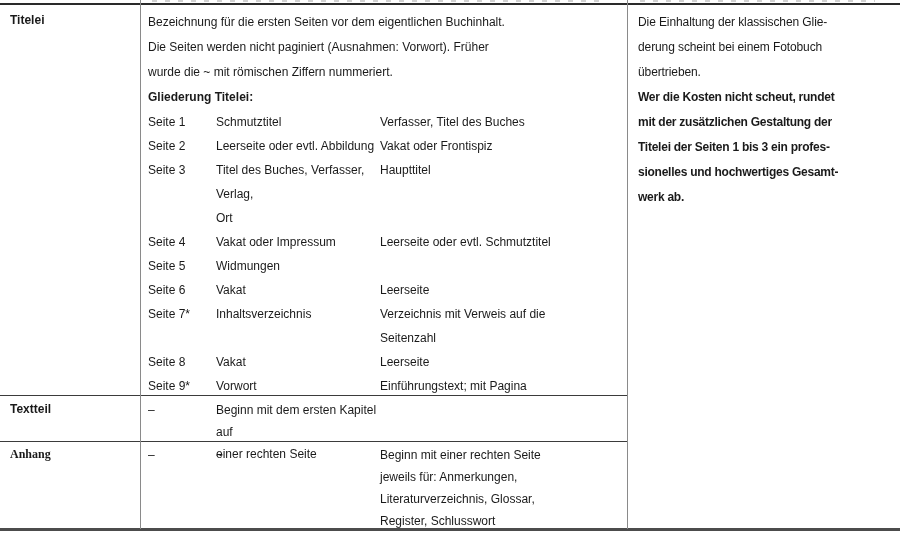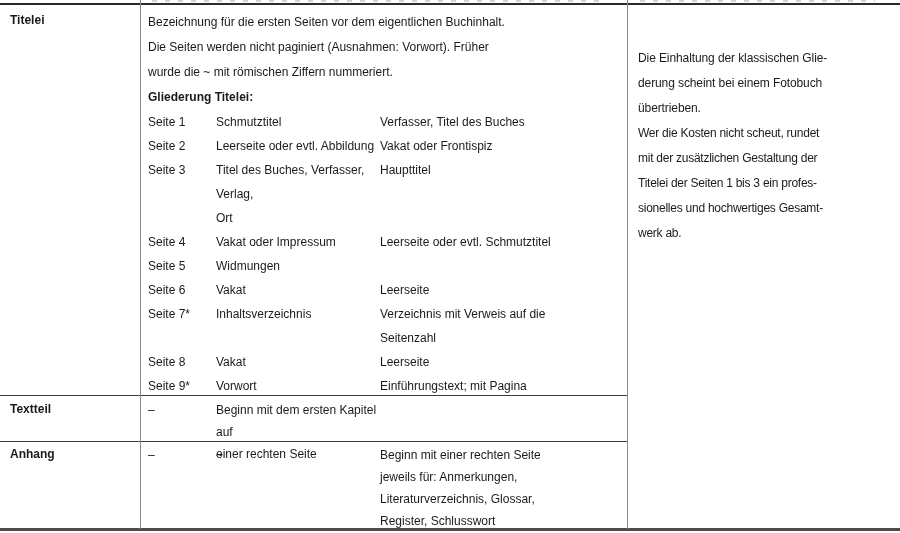--- a/index.html
+++ b/index.html
@@ -32,37 +32,37 @@
     position:absolute;top:0;height:2px;opacity:.45;
     background:repeating-linear-gradient(90deg,#9a9a9a 0 5px,transparent 5px 13px);
   }
   .remnant-mid{left:152px;width:455px;}
   .remnant-right{left:640px;width:235px;}
 
   .cell{position:absolute;}
   .row-label{left:10px;width:125px;font-weight:bold;line-height:18px;}
   .lbl-titelei{top:11px;}
   .lbl-textteil{top:400px;}
-  .lbl-anhang{top:445px;}
+  .lbl-anhang{top:445px;font-family:Liberation Serif, serif;}
 
   .mid-main{left:148px;top:10px;width:476px;}
   .para{white-space:pre-line;line-height:25px;}
   .subhead{font-weight:bold;line-height:25px;}
   .pages{display:grid;grid-template-columns:68px 164px 1fr;line-height:24px;}
   .pages > div{white-space:pre-line;}
   .footnote{grid-column:1 / -1;}
 
   .grid23{display:grid;grid-template-columns:68px 164px 1fr;line-height:22px;width:476px;}
   .grid23 > div{white-space:pre-line;}
   .mid-textteil{left:148px;top:399px;}
   .mid-anhang{left:148px;top:444px;}
 
-  .sidenote{left:638px;top:10px;width:256px;margin-top:36px;}
+  .sidenote{left:638px;top:10px;width:256px;}
   .sidenote .para{letter-spacing:-0.1px;}
-  .sidenote .bold{font-weight:normal;letter-spacing:-0.25px;}
+  .sidenote .bold{font-weight:bold;letter-spacing:-0.25px;}
 </style>
 </head>
 <body>
 
 <div class="page">
 
   <div class="remnant remnant-mid"></div>
   <div class="remnant remnant-right"></div>
 
   <div class="line hline-top"></div>

